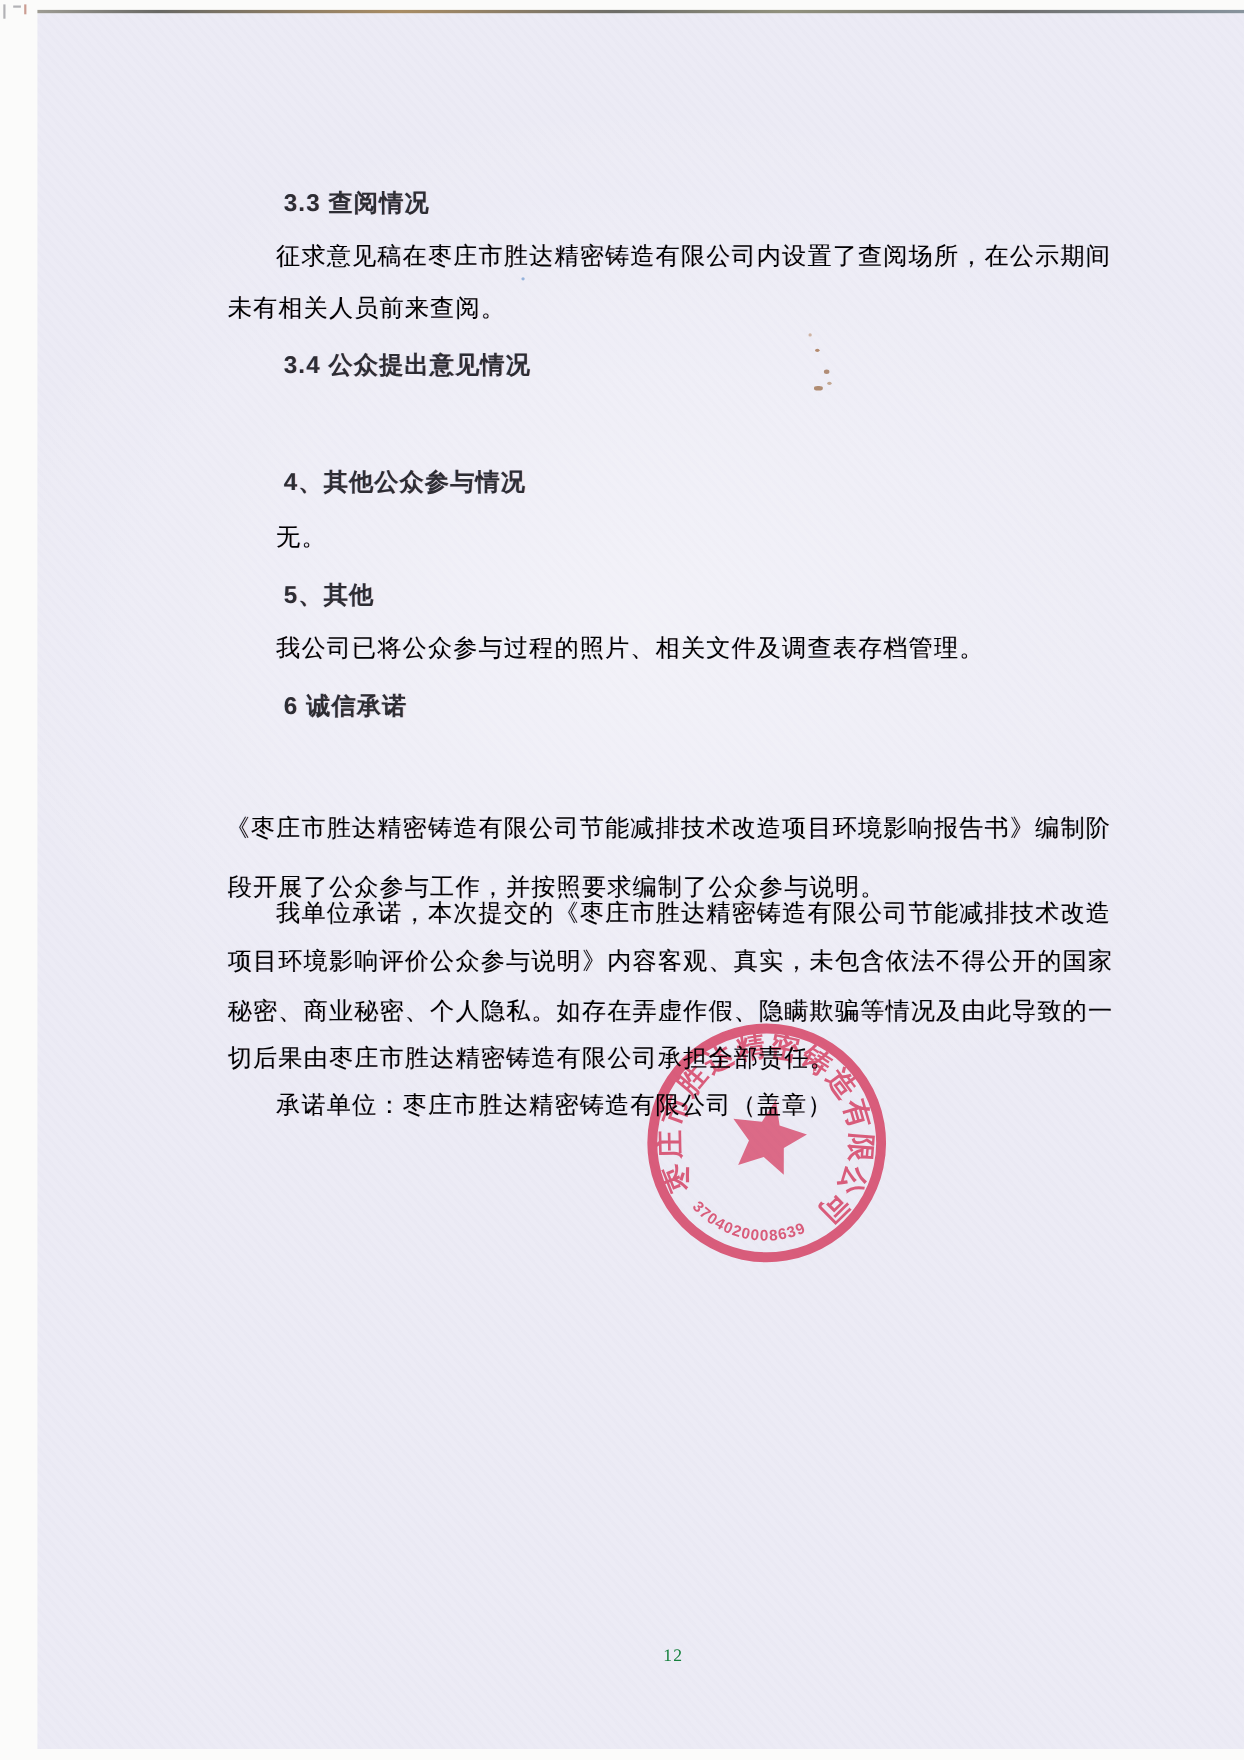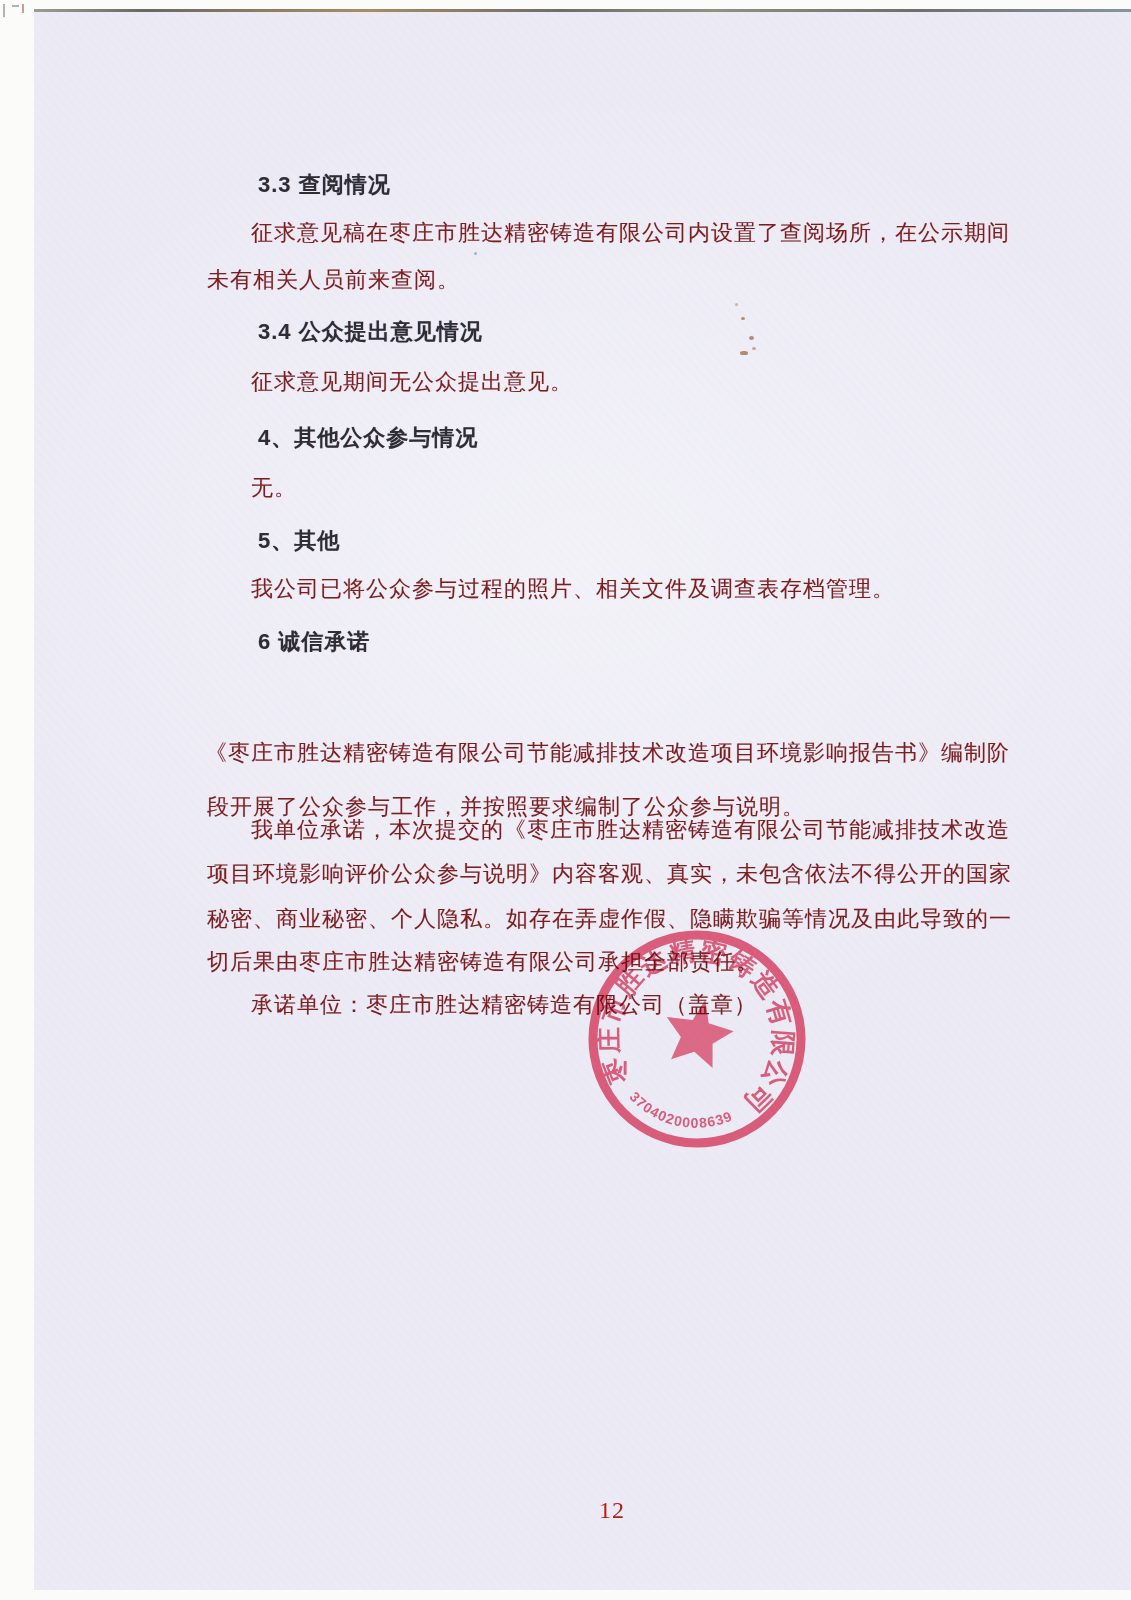--- a/index.html
+++ b/index.html
@@ -17,31 +17,31 @@
       #ecebf5;
   }
   .scan-top-line{
     position:absolute;left:34px;top:9px;width:1097px;height:3px;
     background:linear-gradient(90deg,#86847a,#44443f 10%,#94713f 30%,#4a4a44 48%,#77775f 62%,#4b4b49 80%,#6b7a86 100%);
     opacity:.8;
   }
   .corner-mark{position:absolute;background:#8a8a92;opacity:.65;}
   .line{
     position:absolute;white-space:nowrap;
-    font-size:22px;line-height:27px;color:#7f1d1d;
+    font-size:22px;line-height:27px;color:#000000;
     letter-spacing:1px;
     text-shadow:0.6px 0 rgba(195,75,75,.17), -0.6px 0 rgba(65,125,205,.17);
   }
   .h{
     font-family:"Liberation Sans", sans-serif;font-weight:700;color:#2d2d33;
     text-shadow:0.6px 0 rgba(195,75,75,.2), -0.6px 0 rgba(65,125,205,.2);
   }
   .pagenum{
     position:absolute;left:560px;top:1497px;width:104px;text-align:center;
-    font-size:24px;color:#b91c1c;letter-spacing:1px;
+    font-size:16px;color:#15803d;letter-spacing:1px;
   }
   .stamp{
     position:absolute;left:581px;top:923px;width:232px;height:232px;
     mix-blend-mode:multiply;opacity:.88;filter:blur(0.35px);
   }
   .speck{position:absolute;border-radius:50%;}
 </style>
 </head>
 <body>
 
@@ -51,21 +51,20 @@
 
   <div class="scan-top-line"></div>
   <div class="corner-mark" style="left:3px;top:4px;width:2px;height:13px;"></div>
   <div class="corner-mark" style="left:12px;top:5px;width:7px;height:2px;"></div>
   <div class="corner-mark" style="left:22px;top:4px;width:2px;height:9px;background:#b06a5a;"></div>
 
   <div class="line h" style="left:258px;top:171px;">3.3 查阅情况</div>
   <div class="line" style="left:251px;top:219px;">征求意见稿在枣庄市胜达精密铸造有限公司内设置了查阅场所，在公示期间</div>
   <div class="line" style="left:207px;top:266px;">未有相关人员前来查阅。</div>
   <div class="line h" style="left:258px;top:318px;">3.4 公众提出意见情况</div>
-  <div class="line" style="left:251px;top:368px;">征求意见期间无公众提出意见。</div>
   <div class="line h" style="left:258px;top:424px;">4、其他公众参与情况</div>
   <div class="line" style="left:251px;top:474px;">无。</div>
   <div class="line h" style="left:258px;top:527px;">5、其他</div>
   <div class="line" style="left:251px;top:575px;">我公司已将公众参与过程的照片、相关文件及调查表存档管理。</div>
   <div class="line h" style="left:258px;top:628px;">6 诚信承诺</div>
   <div class="line" style="left:205px;top:726px;margin-top:13px;">《枣庄市胜达精密铸造有限公司节能减排技术改造项目环境影响报告书》编制阶</div>
   <div class="line" style="left:207px;top:793px;">段开展了公众参与工作，并按照要求编制了公众参与说明。</div>
   <div class="line" style="left:251px;top:816px;">我单位承诺，本次提交的《枣庄市胜达精密铸造有限公司节能减排技术改造</div>
   <div class="line" style="left:207px;top:860px;">项目环境影响评价公众参与说明》内容客观、真实，未包含依法不得公开的国家</div>
   <div class="line" style="left:207px;top:905px;">秘密、商业秘密、个人隐私。如存在弄虚作假、隐瞒欺骗等情况及由此导致的一</div>

